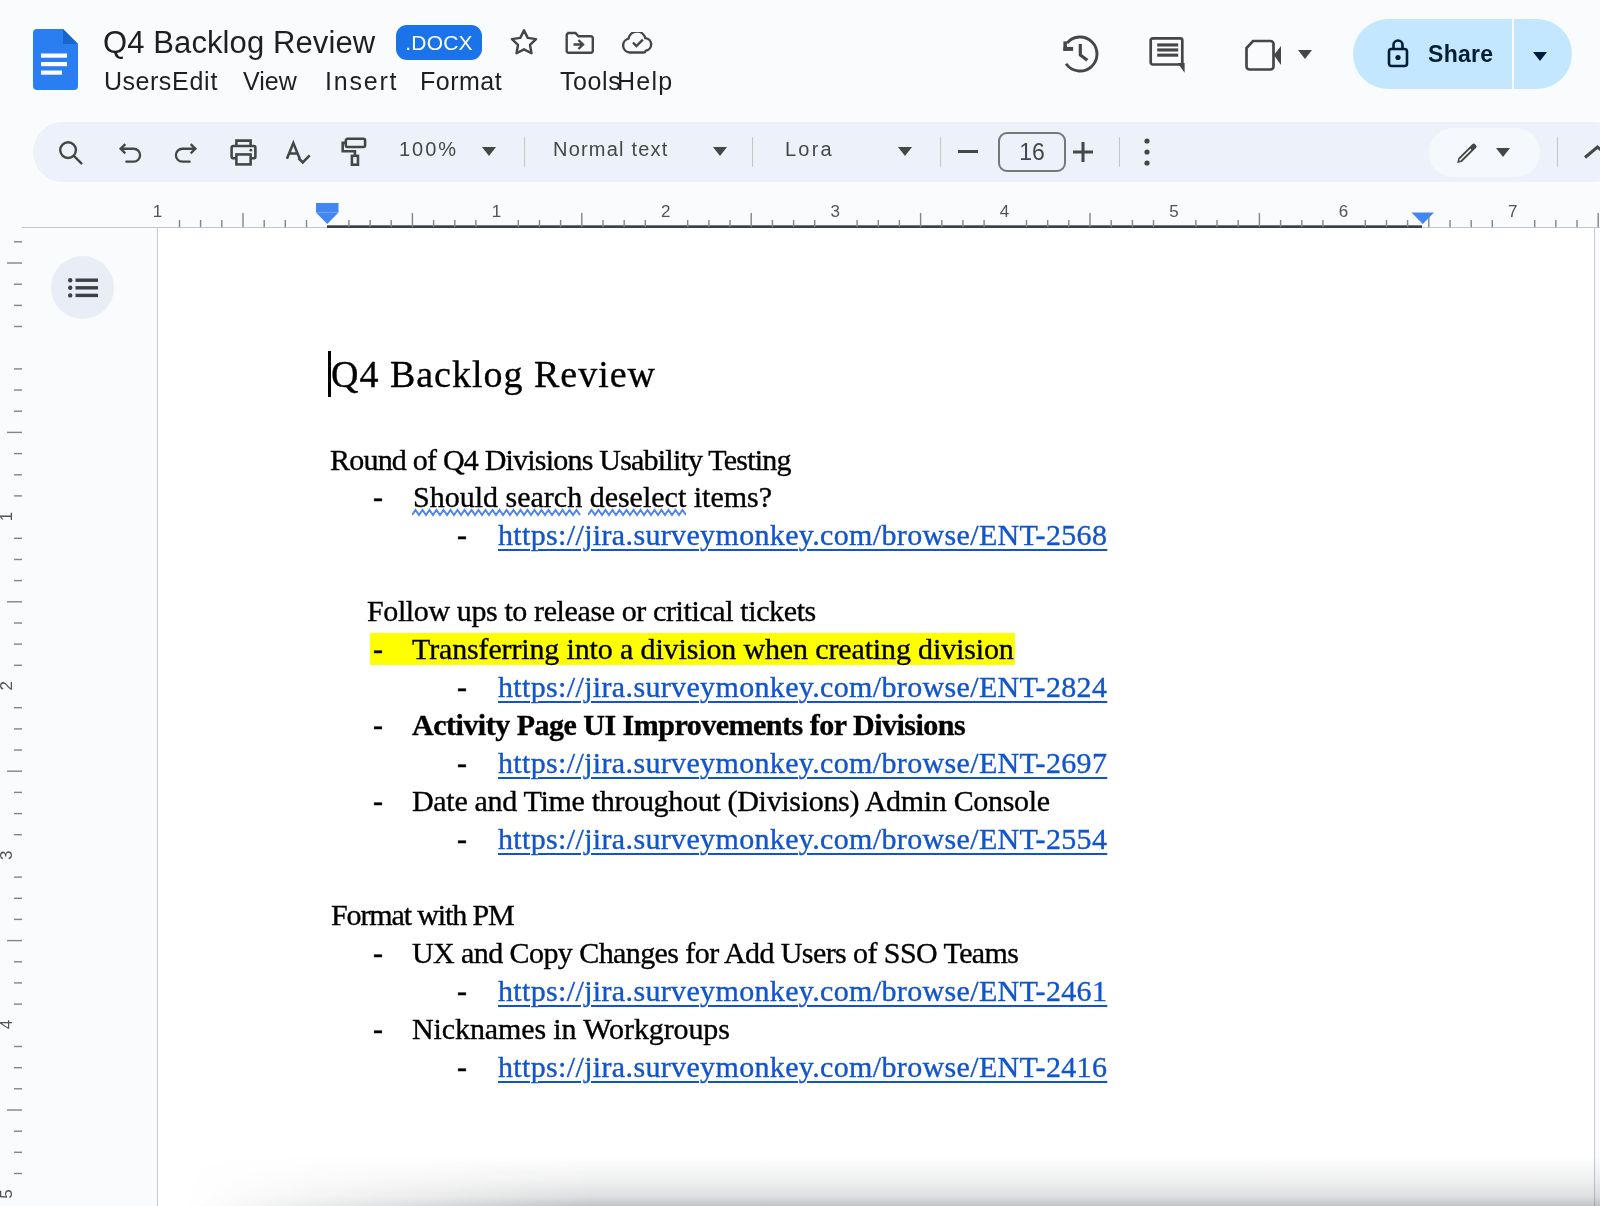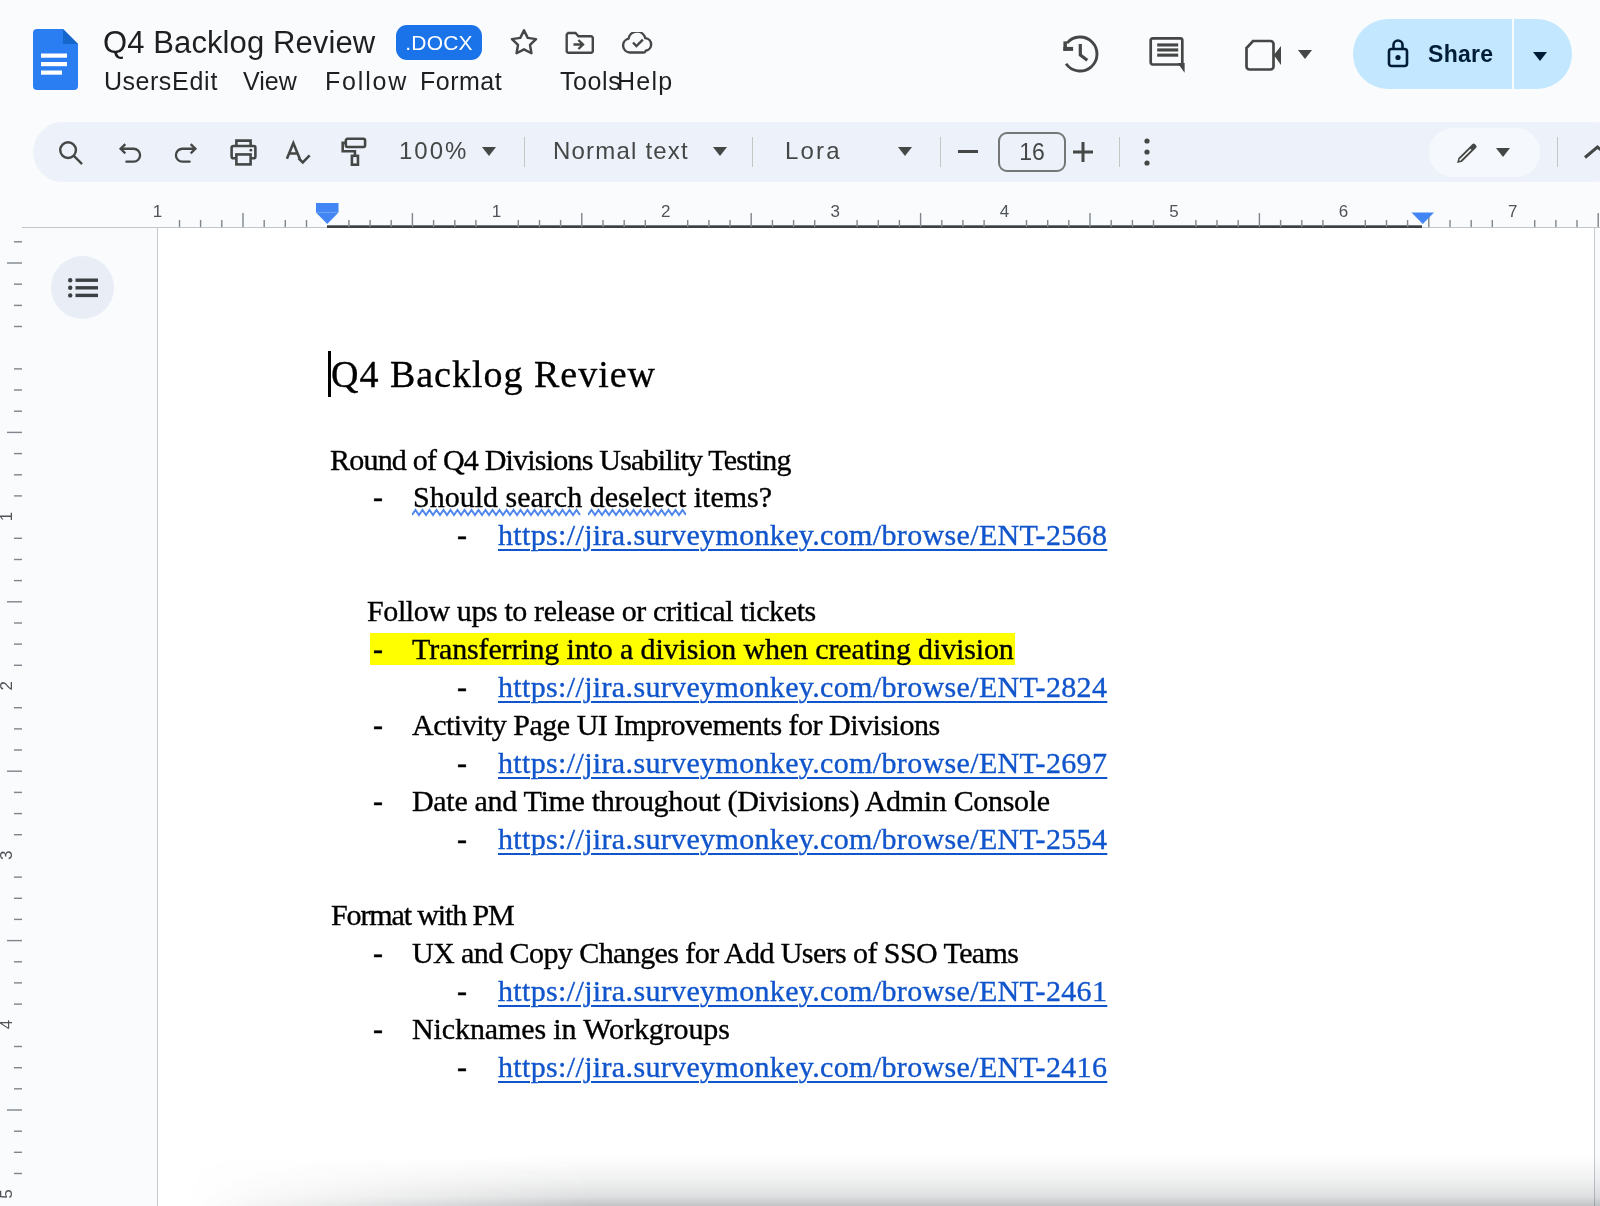--- a/index.html
+++ b/index.html
@@ -3,21 +3,21 @@
 <meta charset="utf-8">
 <style>
   * { margin:0; padding:0; box-sizing:border-box; }
   html,body { width:1600px; height:1206px; overflow:hidden; }
   body { position:relative; background:#f9fbfd; font-family:"Liberation Sans", sans-serif; }
   .abs { position:absolute; }
   .menu { top:67px; font-size:25px; color:#1f1f1f; }
   
   #toolbar { position:absolute; left:33px; top:122px; width:1590px; height:60px; background:#edf2fa; border-radius:30px; }
   .tsep { position:absolute; top:137px; width:1px; height:30px; background:#c4c7c5; }
-  .ttext { position:absolute; color:#444746; font-size:24px; line-height:1; }
+  .ttext { position:absolute; color:#444746; font-size:20px; line-height:1; }
   .caret { position:absolute; width:0; height:0; border-left:7px solid transparent; border-right:7px solid transparent; border-top:9px solid #444746; }
   
   #hruler { position:absolute; left:0; top:184px; width:1600px; height:44px; }
   #vruler { position:absolute; left:0; top:228px; width:22px; height:978px; }
   
   #page { position:absolute; left:157px; top:228px; width:1438px; height:978px; background:#ffffff; border-left:1px solid #c5c8cc; border-right:1px solid #c5c8cc; }
   .doc { position:absolute; font-family:"Liberation Serif", serif; color:#000; white-space:nowrap; line-height:38px; -webkit-text-stroke:0.35px currentColor; }
   .h { font-weight:normal; font-size:30px; }
   .b { font-size:30px; }
   .lk { letter-spacing:0.35px; font-size:30px; color:#1155cc; text-decoration:underline; text-decoration-thickness:2px; text-underline-offset:4px; }
@@ -46,21 +46,21 @@
   </svg>
 
   <svg class="abs" style="left:622px; top:32px;" width="32" height="22" viewBox="0 0 32 22">
     <path d="M8 20.5 a7 7 0 0 1 -1.5 -13.8 a8.6 8.6 0 0 1 16.8 -0.6 a6.4 6.4 0 0 1 0.4 12.7 q-0.6 1.7 -2.4 1.7 Z" fill="none" stroke="#444746" stroke-width="2.4" stroke-linejoin="round"></path>
     <path d="M11 10.5 l3.4 3.6 l6.5 -6.5" fill="none" stroke="#444746" stroke-width="2.4"></path>
   </svg>
 
   <div class="abs menu" style="left:104px; letter-spacing:0.5px;">Users</div>
   <div class="abs menu" style="left:172px; letter-spacing:0.75px;">Edit</div>
   <div class="abs menu" style="left:243px;">View</div>
-  <div class="abs menu" style="left:325px; letter-spacing:1.8px;">Follow</div>
+  <div class="abs menu" style="left:325px; letter-spacing:1.8px;">Insert</div>
   <div class="abs menu" style="left:420px; letter-spacing:0.5px;">Format</div>
   <div class="abs menu" style="left:560px; letter-spacing:0.6px;">Tools</div>
   <div class="abs menu" style="left:617px; letter-spacing:1.25px;">Help</div>
 
   <svg class="abs" style="left:1060px; top:34px;" width="40" height="40" viewBox="0 0 40 40">
     <path d="M6.07 29.75 A17 17 0 1 0 6.98 9.07" fill="none" stroke="#444746" stroke-width="2.9"></path>
     <rect x="3.4" y="7.4" width="3.5" height="9.5" fill="#444746"></rect>
     <rect x="3.4" y="12.9" width="9.7" height="4" fill="#444746"></rect>
     <path d="M20.3 9.9 V21 l7 5.3" fill="none" stroke="#444746" stroke-width="3.2"></path>
   </svg>
@@ -306,21 +306,21 @@
   <div class="doc dash" style="left:457px; top:516px;">-</div>
   <div class="doc lk" style="left:498px; top:516px;">https://jira.surveymonkey.com/browse/ENT-2568</div>
 
   <div class="doc h" style="letter-spacing:-0.39px; left:331px; top:592px;margin-left:36px;">Follow ups to release or critical tickets</div>
   <div class="abs" style="left:370px; top:633px; width:645px; height:32px; background:#ffff00;"></div>
   <div class="doc dash" style="left:373px; top:630px;">-</div>
   <div class="doc b" style="letter-spacing:-0.14px; left:412px; top:630px;">Transferring into a division when creating division</div>
   <div class="doc dash" style="left:457px; top:668px;">-</div>
   <div class="doc lk" style="left:498px; top:668px;">https://jira.surveymonkey.com/browse/ENT-2824</div>
   <div class="doc dash" style="left:373px; top:706px;">-</div>
-  <div class="doc b" style="letter-spacing:-0.50px; left:412px; top:706px;">Activity Page UI Improvements for Divisions</div>
+  <div class="doc b" style="letter-spacing:-0.50px; left:412px; top:706px;font-weight:bold;">Activity Page UI Improvements for Divisions</div>
   <div class="doc dash" style="left:457px; top:744px;">-</div>
   <div class="doc lk" style="left:498px; top:744px;">https://jira.surveymonkey.com/browse/ENT-2697</div>
   <div class="doc dash" style="left:373px; top:782px;">-</div>
   <div class="doc b" style="letter-spacing:-0.31px; left:412px; top:782px;">Date and Time throughout (Divisions) Admin Console</div>
   <div class="doc dash" style="left:457px; top:820px;">-</div>
   <div class="doc lk" style="left:498px; top:820px;">https://jira.surveymonkey.com/browse/ENT-2554</div>
 
   <div class="doc h" style="letter-spacing:-1.12px; left:331px; top:896px;">Format with PM</div>
   <div class="doc dash" style="left:373px; top:934px;">-</div>
   <div class="doc b" style="letter-spacing:-0.58px; left:412px; top:934px;">UX and Copy Changes for Add Users of SSO Teams</div>

